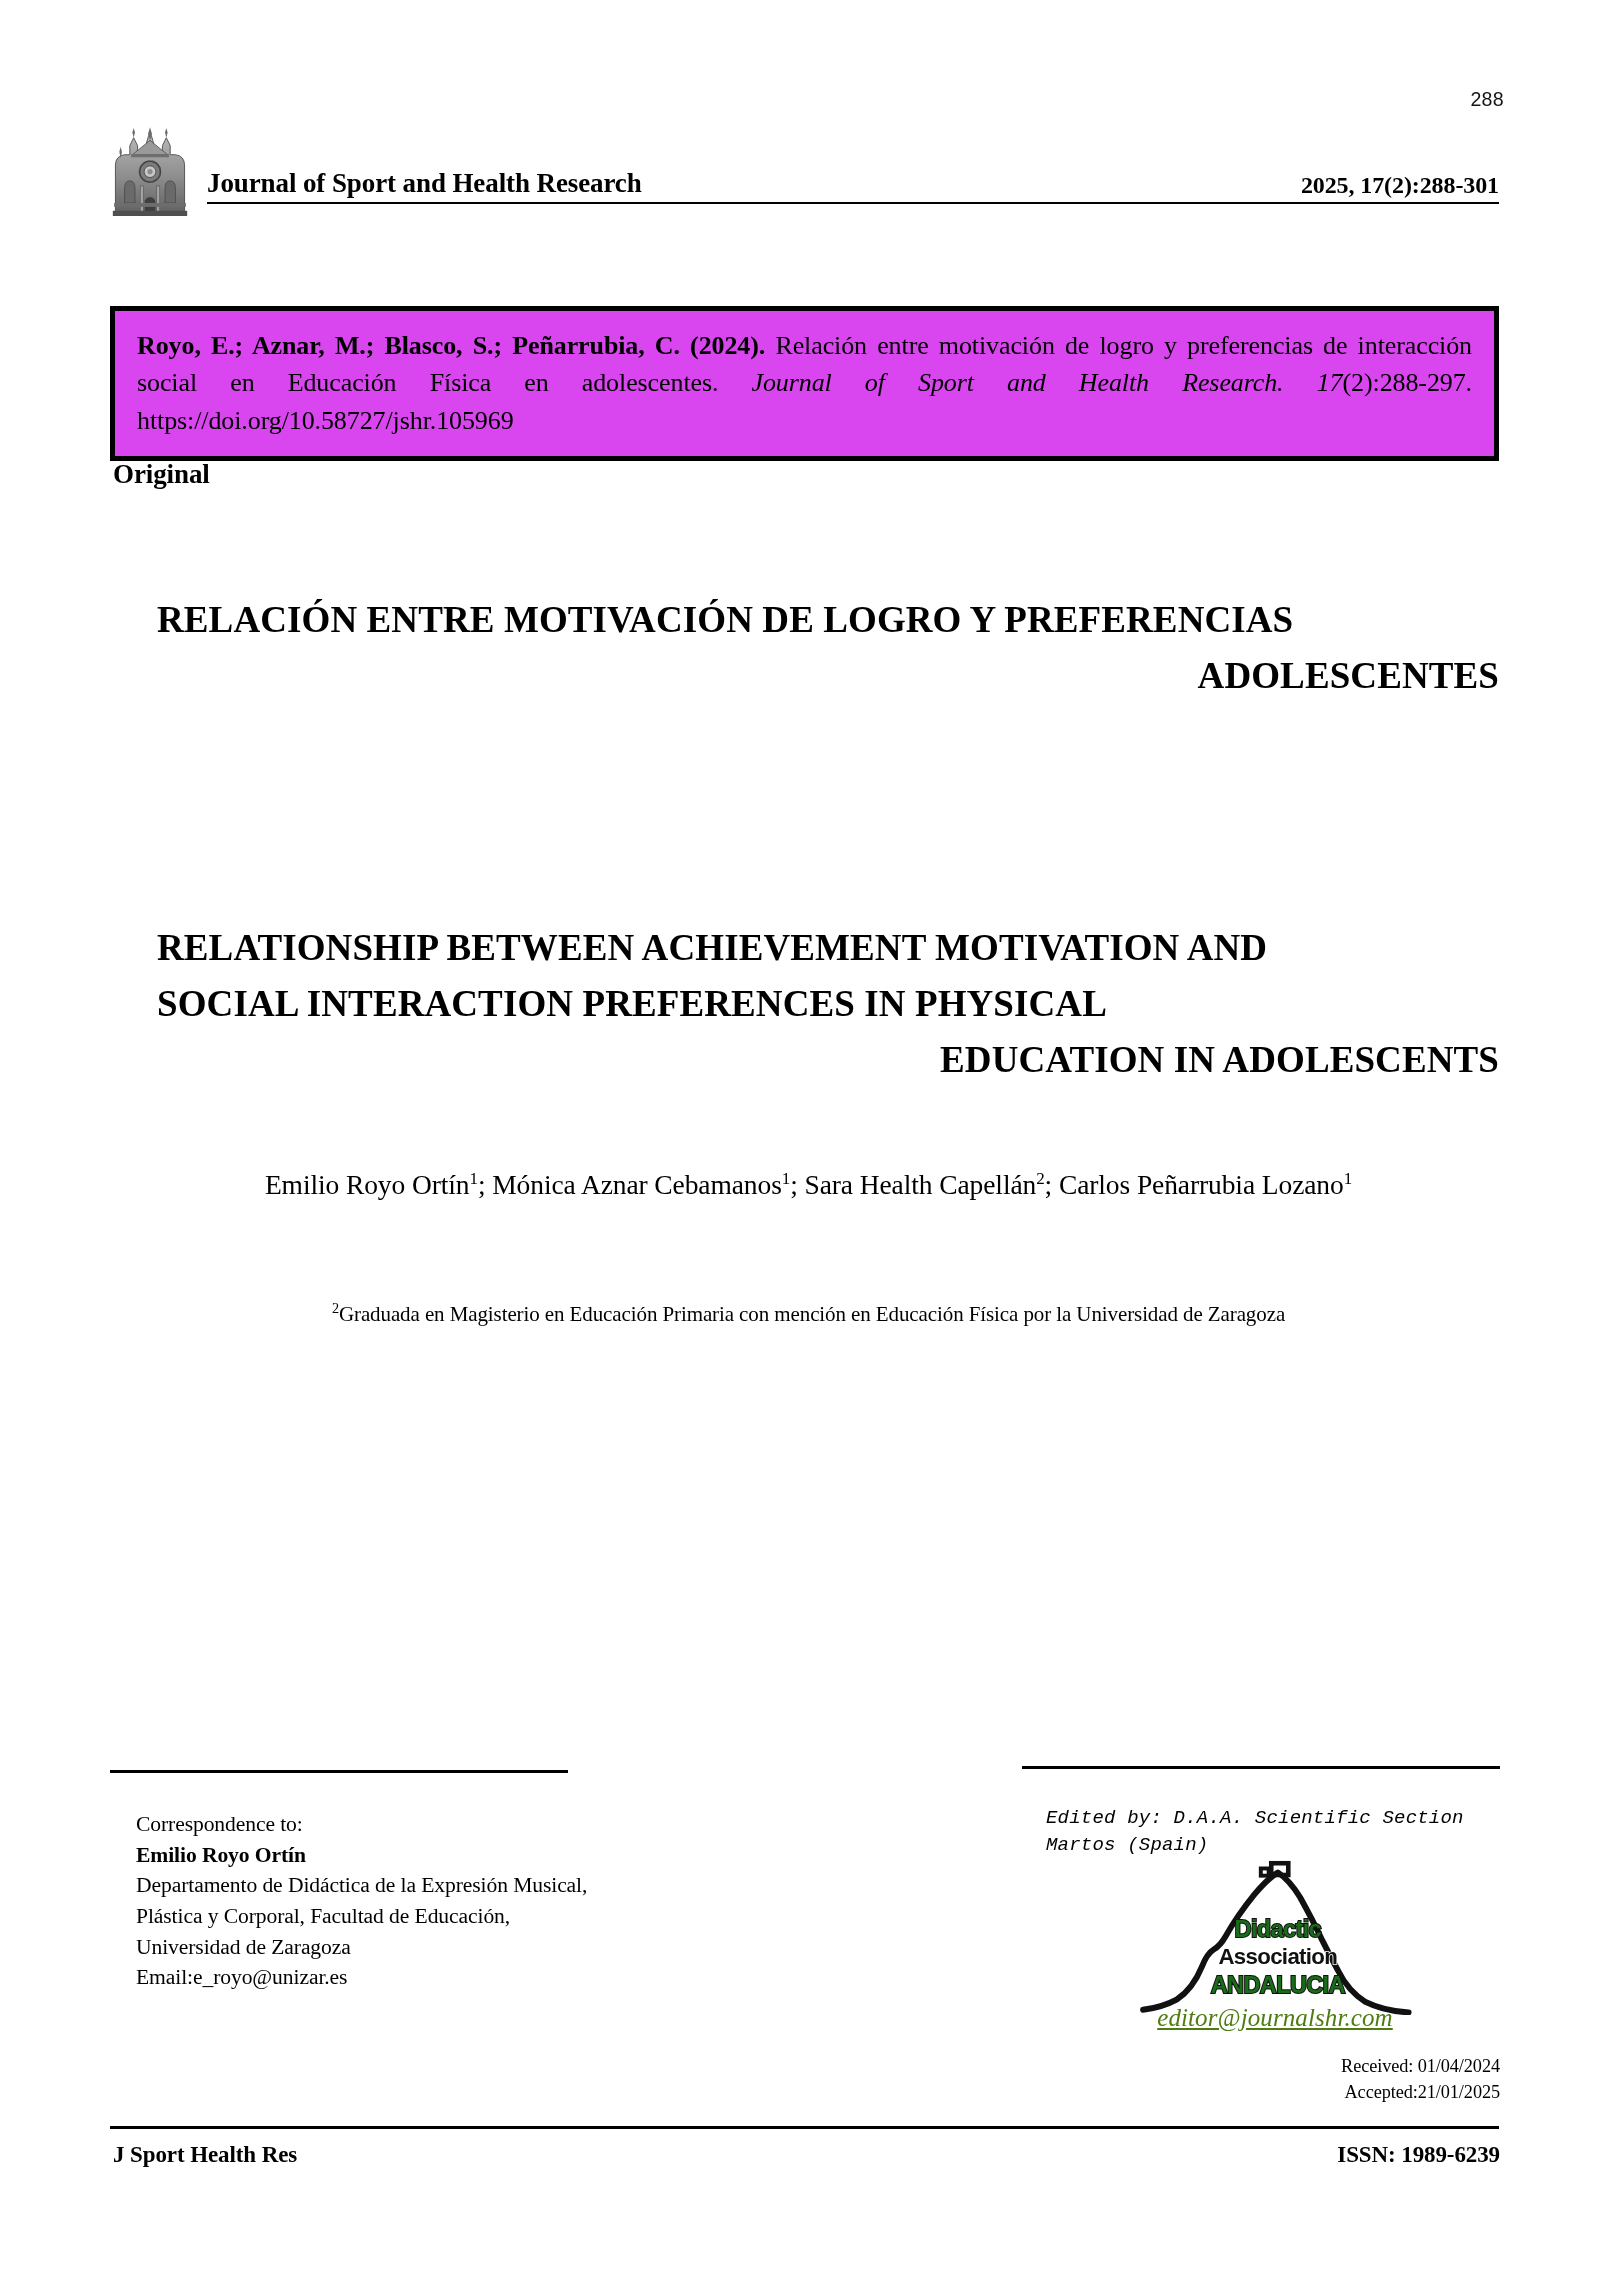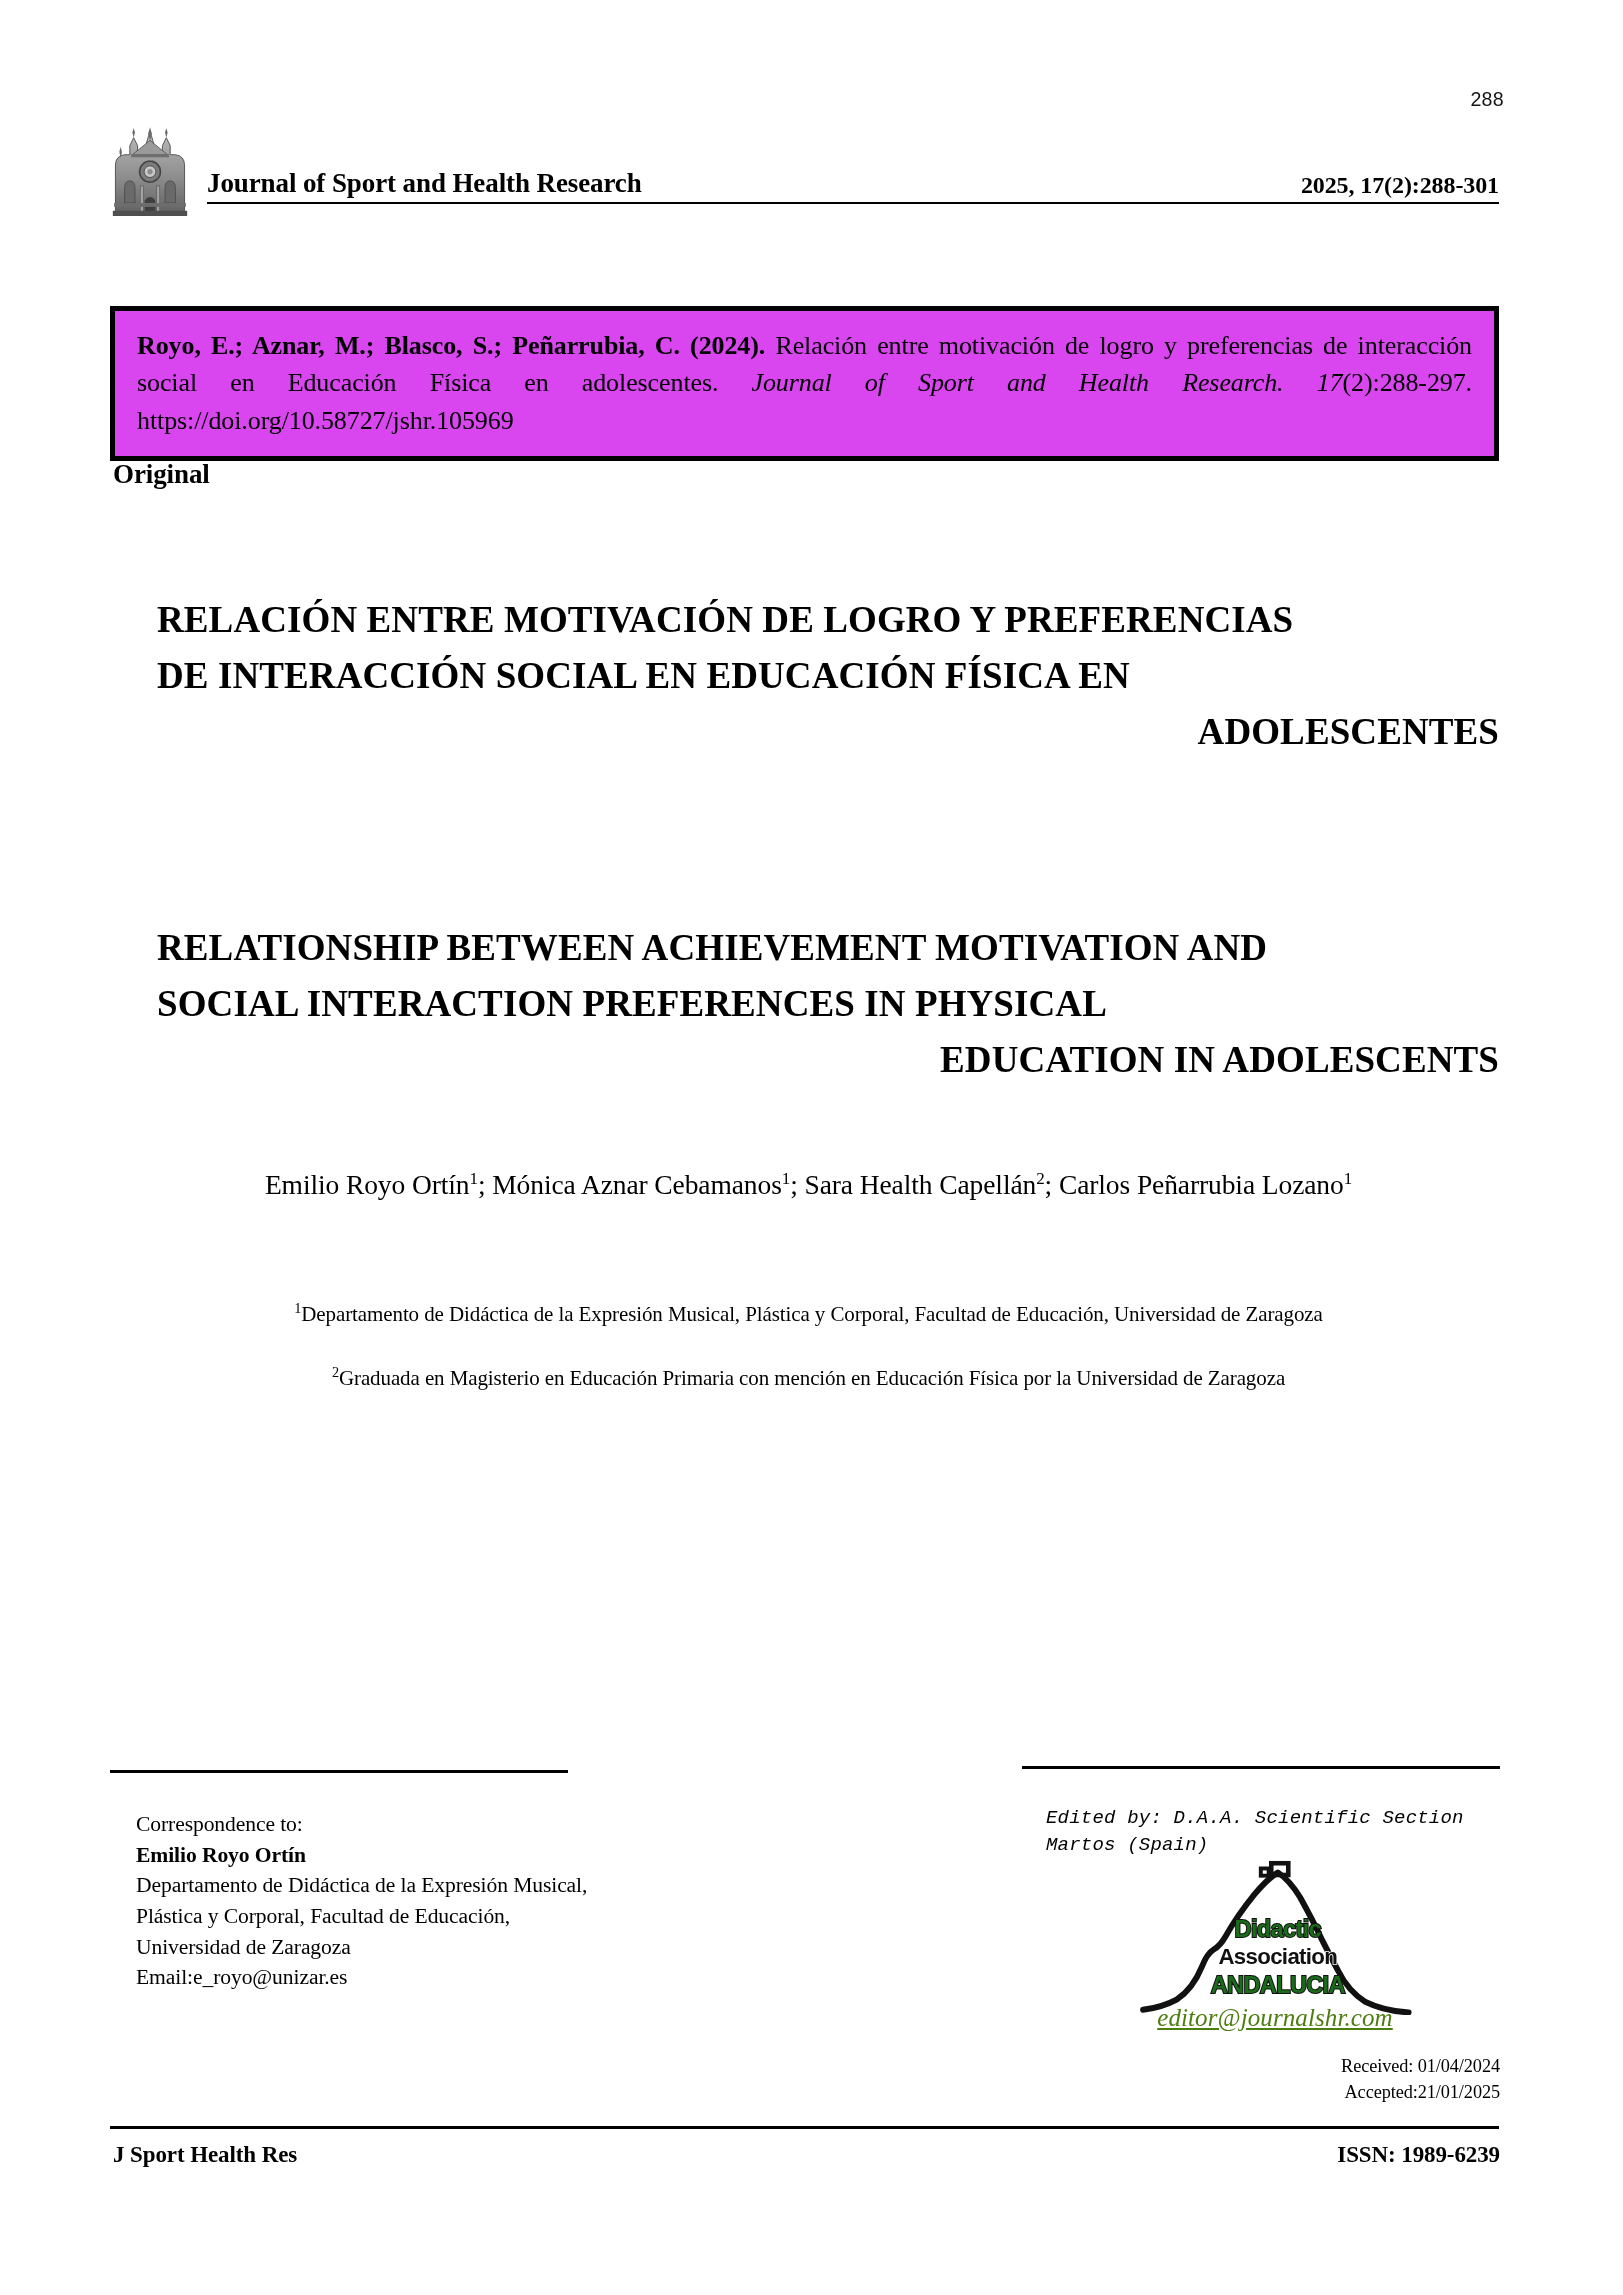--- a/index.html
+++ b/index.html
@@ -339,41 +339,37 @@
       <span class="i">17</span><span>(2):288-297.</span>
       <span>https://doi.org/10.58727/jshr.105969</span>
     </div>
   </div>
 
   <div class="original-label">Original</div>
 
   <div class="title-block title-es">
     <div class="doc-title">
       <span class="title-line">RELACIÓN ENTRE MOTIVACIÓN DE LOGRO Y PREFERENCIAS</span>
-      <span class="title-line">DE INTERACCIÓN SOCIAL EN EDUCACIÓN FÍSICA EN</span>
       <span class="title-line center-last">ADOLESCENTES</span>
     </div>
   </div>
 
   <div class="title-block title-en">
     <div class="doc-title">
       <span class="title-line">RELATIONSHIP BETWEEN ACHIEVEMENT MOTIVATION AND</span>
       <span class="title-line">SOCIAL INTERACTION PREFERENCES IN PHYSICAL</span>
       <span class="title-line center-last">EDUCATION IN ADOLESCENTS</span>
     </div>
   </div>
 
   <div class="authors">
     <span>Emilio Royo Ortín</span><sup>1</sup><span>; </span><span>Mónica Aznar Cebamanos</span><sup>1</sup><span>; </span><span>Sara Health Capellán</span><sup>2</sup><span>; </span><span>Carlos Peñarrubia Lozano</span><sup>1</sup>
   </div>
 
   <div class="affiliations">
-    <div class="affil-line">
-      <sup>1</sup><span>Departamento de Didáctica de la Expresión Musical, Plástica y Corporal, Facultad de Educación, Universidad de Zaragoza</span>
-    </div>
     <div class="affil-line">
       <sup>2</sup><span>Graduada en Magisterio en Educación Primaria con mención en Educación Física por la Universidad de Zaragoza</span>
     </div>
   </div>
 
   <div class="rule-left"></div>
   <div class="rule-right"></div>
 
   <div class="correspondence">
     <div>Correspondence to:</div>

